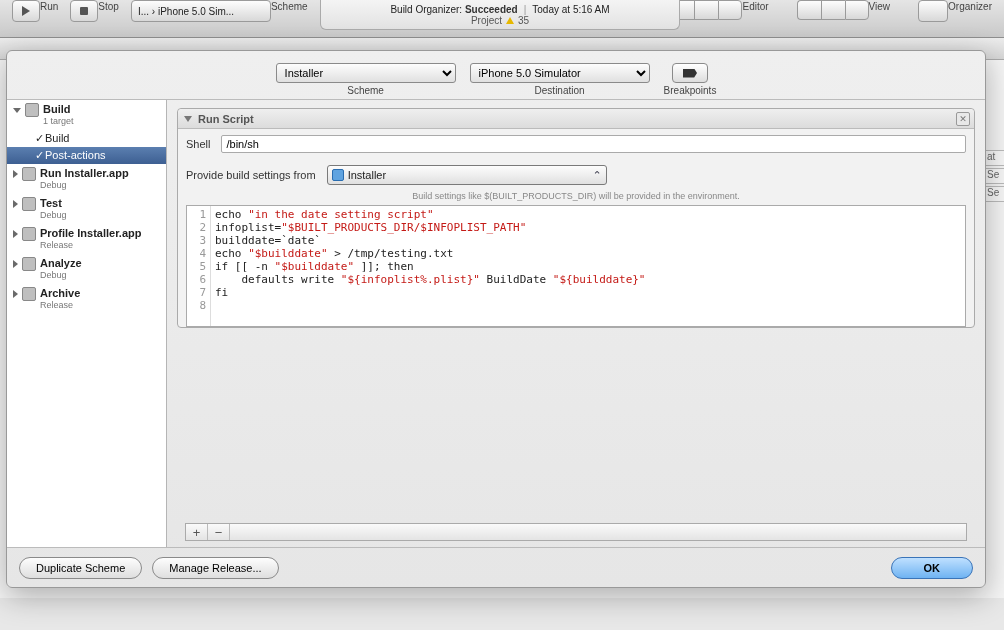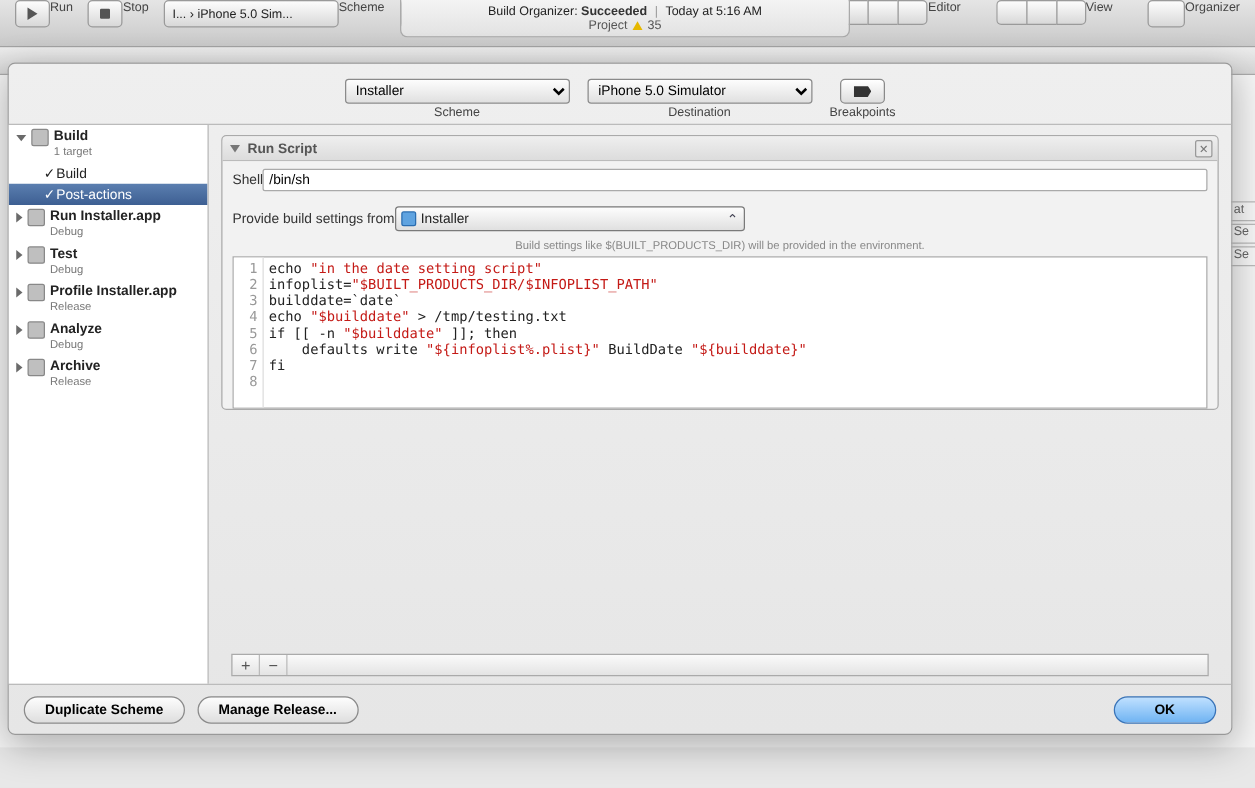--- a/index.html
+++ b/index.html
@@ -25,21 +25,21 @@
   
   .ico-play { width:0;height:0;border-left:8px solid #555;border-top:5px solid transparent;border-bottom:5px solid transparent; }
   .ico-stop { width:8px;height:8px;background:#555;border-radius:1px; }
   .ico-bp   { width:14px;height:9px;background:#bbb; clip-path: polygon(0 0, 80% 0, 100% 50%, 80% 100%, 0 100%); }
   .ico-bp.dark { background:#fff; }
   
   .backdrop { position:absolute; top:38px; left:0; right:0; height:560px; background:#e4e4e4; }
   .backdrop-nav { height:22px; background:linear-gradient(#ececec,#d6d6d6); border-bottom:1px solid #aaa; }
   .backdrop-body { height:538px; background:#fff; filter:brightness(0.96); }
   
-  .peek { position:absolute; right:0; top:161px; width:20px; }
+  .peek { position:absolute; right:0; top:150px; width:20px; }
   .peek div { height:16px; border:1px solid #bbb; border-right:none; background:#f7f7f7; font-size:10px; padding-left:2px; color:#666; margin-bottom:2px; }
   
   .sheet { position:absolute; left:6px; top:50px; width:980px; height:538px; background:linear-gradient(#efefef,#e6e6e6); border:1px solid #999; border-radius:6px; box-shadow:0 8px 30px rgba(0,0,0,.3); display:flex; flex-direction:column; }
   .sheet-head { height:48px; display:flex; justify-content:center; align-items:flex-start; padding-top:12px; gap:14px; }
   .combo { display:flex; flex-direction:column; align-items:center; gap:2px; }
   .combo select, .combo .fake-select { width:180px; height:20px; border:1px solid #8a8a8a; border-radius:3px; background:linear-gradient(#fdfdfd,#e0e0e0); font-size:11px; padding:0 4px; }
   .combo-label { font-size:10px; color:#444; }
   .sheet-head .bp-btn { width:36px; height:20px; border:1px solid #8a8a8a; border-radius:4px; background:linear-gradient(#fff,#ddd); display:flex; align-items:center; justify-content:center; }
   .sheet-body { flex:1; display:flex; border-top:1px solid #bbb; min-height:0; }
   
@@ -54,34 +54,34 @@
   .sb-child { padding:2px 4px 2px 28px; font-size:11px; cursor:pointer; }
   .sb-child.sel { background:linear-gradient(#5b7fb0,#3d5f92); color:#fff; }
   .sb-child .chk { display:inline-block; width:10px; }
   
   .main { flex:1; display:flex; flex-direction:column; padding:8px 10px 0 10px; min-height:0; }
   .panel { border:1px solid #aaa; border-radius:4px; background:#f2f2f2; display:flex; flex-direction:column; min-height:0; height:220px; }
   .panel-titlebar { height:20px; background:linear-gradient(#efefef,#dcdcdc); border-bottom:1px solid #bbb; display:flex; align-items:center; padding:0 6px; gap:6px; border-radius:4px 4px 0 0; position:relative;}
   .panel-titlebar .tri { width:0;height:0;border-left:4px solid transparent;border-right:4px solid transparent;border-top:6px solid #777; }
   .panel-titlebar .title { font-weight:bold; color:#555; font-size:11px;}
   .panel-close { position:absolute; right:4px; top:3px; width:14px; height:14px; border:1px solid #999; border-radius:2px; background:#e8e8e8; font-size:9px; display:flex;align-items:center;justify-content:center; color:#777; cursor:pointer;}
-  .formrow { display:flex; align-items:center; gap:0; padding:6px 8px; }
+  .formrow { display:flex; align-items:center; gap:11px; padding:6px 8px; }
   .formrow label { font-size:11px; color:#333; white-space:nowrap; }
   .formrow input[type=text] { flex:1; height:18px; border:1px solid #aaa; border-radius:2px; padding:0 4px; font-size:11px; background:#fff; }
   .provide-select { width:280px; height:20px; border:1px solid #7a7a7a; border-radius:3px; background:linear-gradient(#fdfdfd,#e0e0e0); font-size:11px; padding:0 4px; display:flex; align-items:center; gap:4px; }
   .hint { text-align:center; font-size:9px; color:#888; padding-bottom:4px; }
   .code-wrap { flex:1; margin:0 8px 0 8px; border:1px solid #aaa; background:#fff; display:flex; font-family: Menlo, Monaco, monospace; font-size:11px; overflow:hidden; }
   .gutter { width:24px; background:#fff; border-right:1px solid #ddd; text-align:right; padding:2px 4px 0 0; color:#999; line-height:13px;}
   .code { flex:1; padding:2px 0 0 4px; line-height:13px; white-space:pre; }
   .s-str { color:#c41a16; }
   .plusminus { height:18px; margin:4px 8px 6px 8px; border:1px solid #aaa; background:linear-gradient(#fafafa,#e4e4e4); display:flex; align-items:center; }
   .plusminus span { width:22px; text-align:center; border-right:1px solid #bbb; font-size:13px; color:#555; cursor:pointer; height:100%; display:flex; align-items:center; justify-content:center;}
   
   .sheet-foot { height:40px; border-top:1px solid #bbb; display:flex; align-items:center; padding:0 12px; gap:10px; }
-  .mac-btn { height:22px; padding:0 16px; border:1px solid #8a8a8a; border-radius:11px; background:linear-gradient(#fdfdfd,#dedede); font-size:11px; cursor:pointer;font-weight:bold; }
+  .mac-btn { height:22px; padding:0 16px; border:1px solid #8a8a8a; border-radius:11px; background:linear-gradient(#fdfdfd,#dedede); font-size:11px; cursor:pointer; }
   .mac-btn.primary { background:linear-gradient(#bfe0ff,#6fb3f2); border-color:#3a74b8; color:#000; font-weight:bold; padding:0 32px; }
   .sheet-foot .spacer { flex:1; }
 </style>
 </head>
 <body>
 
 <div class="toolbar">
   <div class="tb-group">
     <div class="tb-btnrow">
       <div class="tb-btn">

